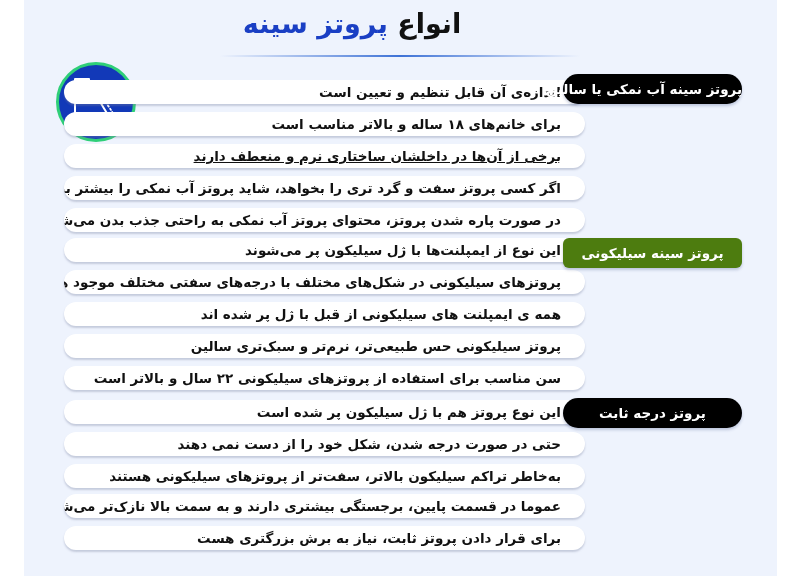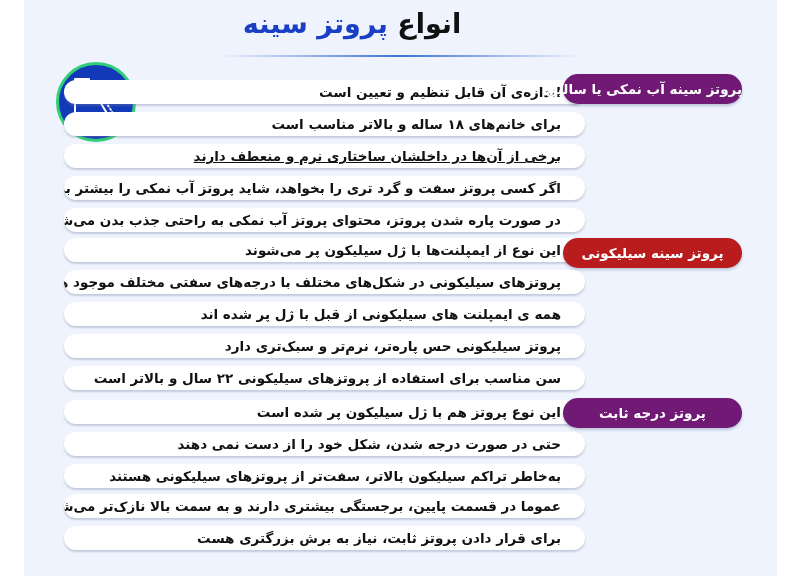--- a/index.html
+++ b/index.html
@@ -79,22 +79,22 @@
       border-radius: 15px;
       direction: rtl;
       text-align: center;
       color: #ffffff;
       font-size: 13.5px;
       font-weight: bold;
       line-height: 30px;
       white-space: nowrap;
       box-shadow: 0 2px 3px rgba(40,60,120,0.25);
     }
-    .cat-green { background: #701a75; }
-    .cat-blue { background: #b91c1c; }
+    .cat-green { background: #000000; }
+    .cat-blue { background: #4d7c0f; border-radius: 6px; }
   </style>
 </head>
 <body>
 
 <div class="panel"></div>
 
 <div class="title">
   <span class="t-dark">انواع</span>
   <span class="t-blue">پروتز سینه</span>
 </div>
@@ -116,21 +116,21 @@
 <div class="row" style="top:80px;">اندازه‌ی آن قابل تنظیم و تعیین است</div>
 <div class="row" style="top:112px;">برای خانم‌های ۱۸ ساله و بالاتر مناسب است</div>
 <div class="row" style="top:144px;text-decoration:underline;">برخی از آن‌ها در داخلشان ساختاری نرم و منعطف دارند</div>
 <div class="row" style="top:176px;">اگر کسی پروتز سفت و گرد تری را بخواهد، شاید پروتز آب نمکی را بیشتر بپسندد</div>
 <div class="row" style="top:208px;">در صورت پاره شدن پروتز، محتوای پروتز آب نمکی به راحتی جذب بدن می‌شود</div>
 <div class="cat cat-green" style="top:74px;">پروتز سینه آب نمکی یا سالین</div>
 
 <div class="row" style="top:238px;">این نوع از ایمپلنت‌ها با ژل سیلیکون پر می‌شوند</div>
 <div class="row" style="top:270px;">پروتزهای سیلیکونی در شکل‌های مختلف با درجه‌های سفتی مختلف موجود هستند</div>
 <div class="row" style="top:302px;">همه ی ایمپلنت های سیلیکونی از قبل با ژل پر شده اند</div>
-<div class="row" style="top:334px;">پروتز سیلیکونی حس پاره‌تر، نرم‌تر و سبک‌تری دارد</div>
+<div class="row" style="top:334px;">پروتز سیلیکونی حس طبیعی‌تر، نرم‌تر و سبک‌تری سالین</div>
 <div class="row" style="top:366px;">سن مناسب برای استفاده از پروتزهای سیلیکونی ۲۲ سال و بالاتر است</div>
 <div class="cat cat-blue" style="top:238px;">پروتز سینه سیلیکونی</div>
 
 <div class="row" style="top:400px;">این نوع پروتز هم با ژل سیلیکون پر شده است</div>
 <div class="row" style="top:432px;">حتی در صورت درجه شدن، شکل خود را از دست نمی دهند</div>
 <div class="row" style="top:464px;">به‌خاطر تراکم سیلیکون بالاتر، سفت‌تر از پروتزهای سیلیکونی هستند</div>
 <div class="row" style="top:494px;">عموما در قسمت پایین، برجستگی بیشتری دارند و به سمت بالا نازک‌تر می‌شوند</div>
 <div class="row" style="top:526px;">برای قرار دادن پروتز ثابت، نیاز به برش بزرگتری هست</div>
 <div class="cat cat-green" style="top:398px;">پروتز درجه ثابت</div>
 

